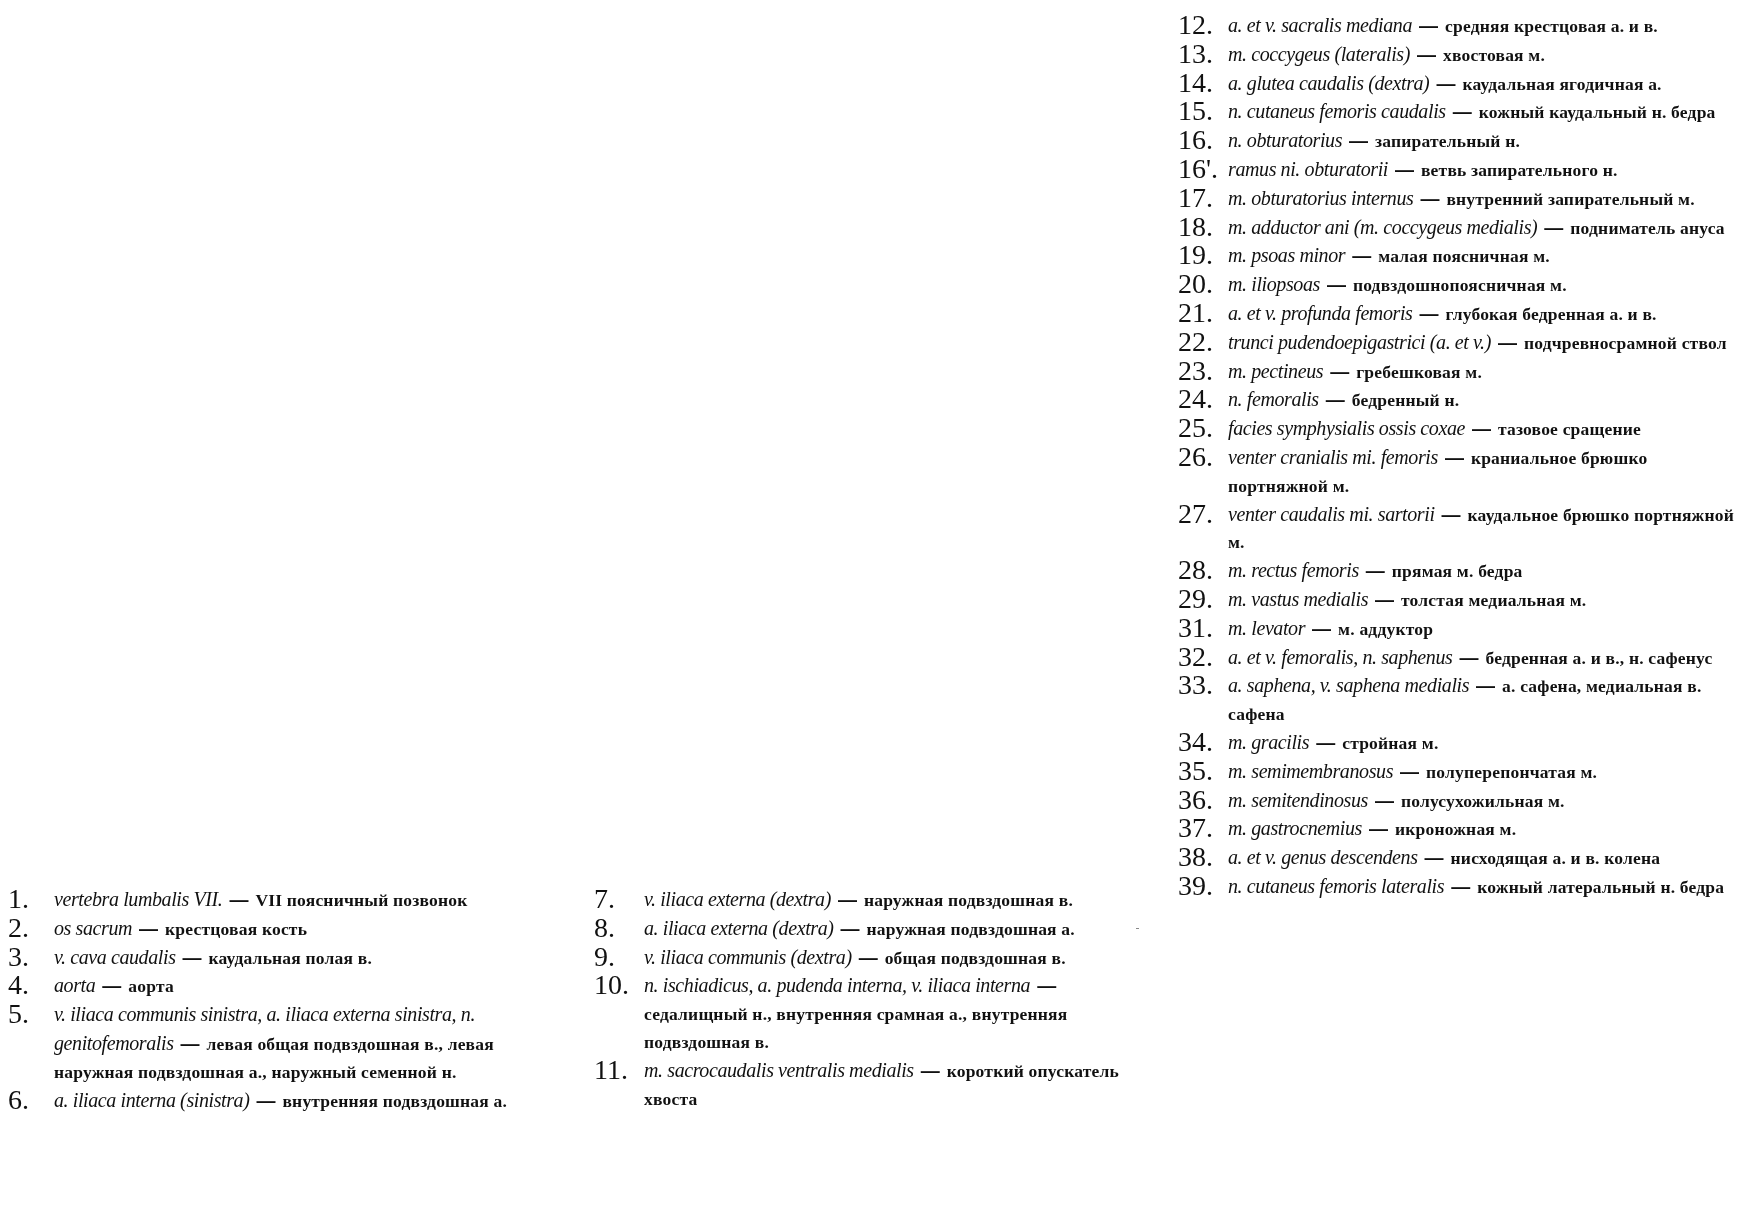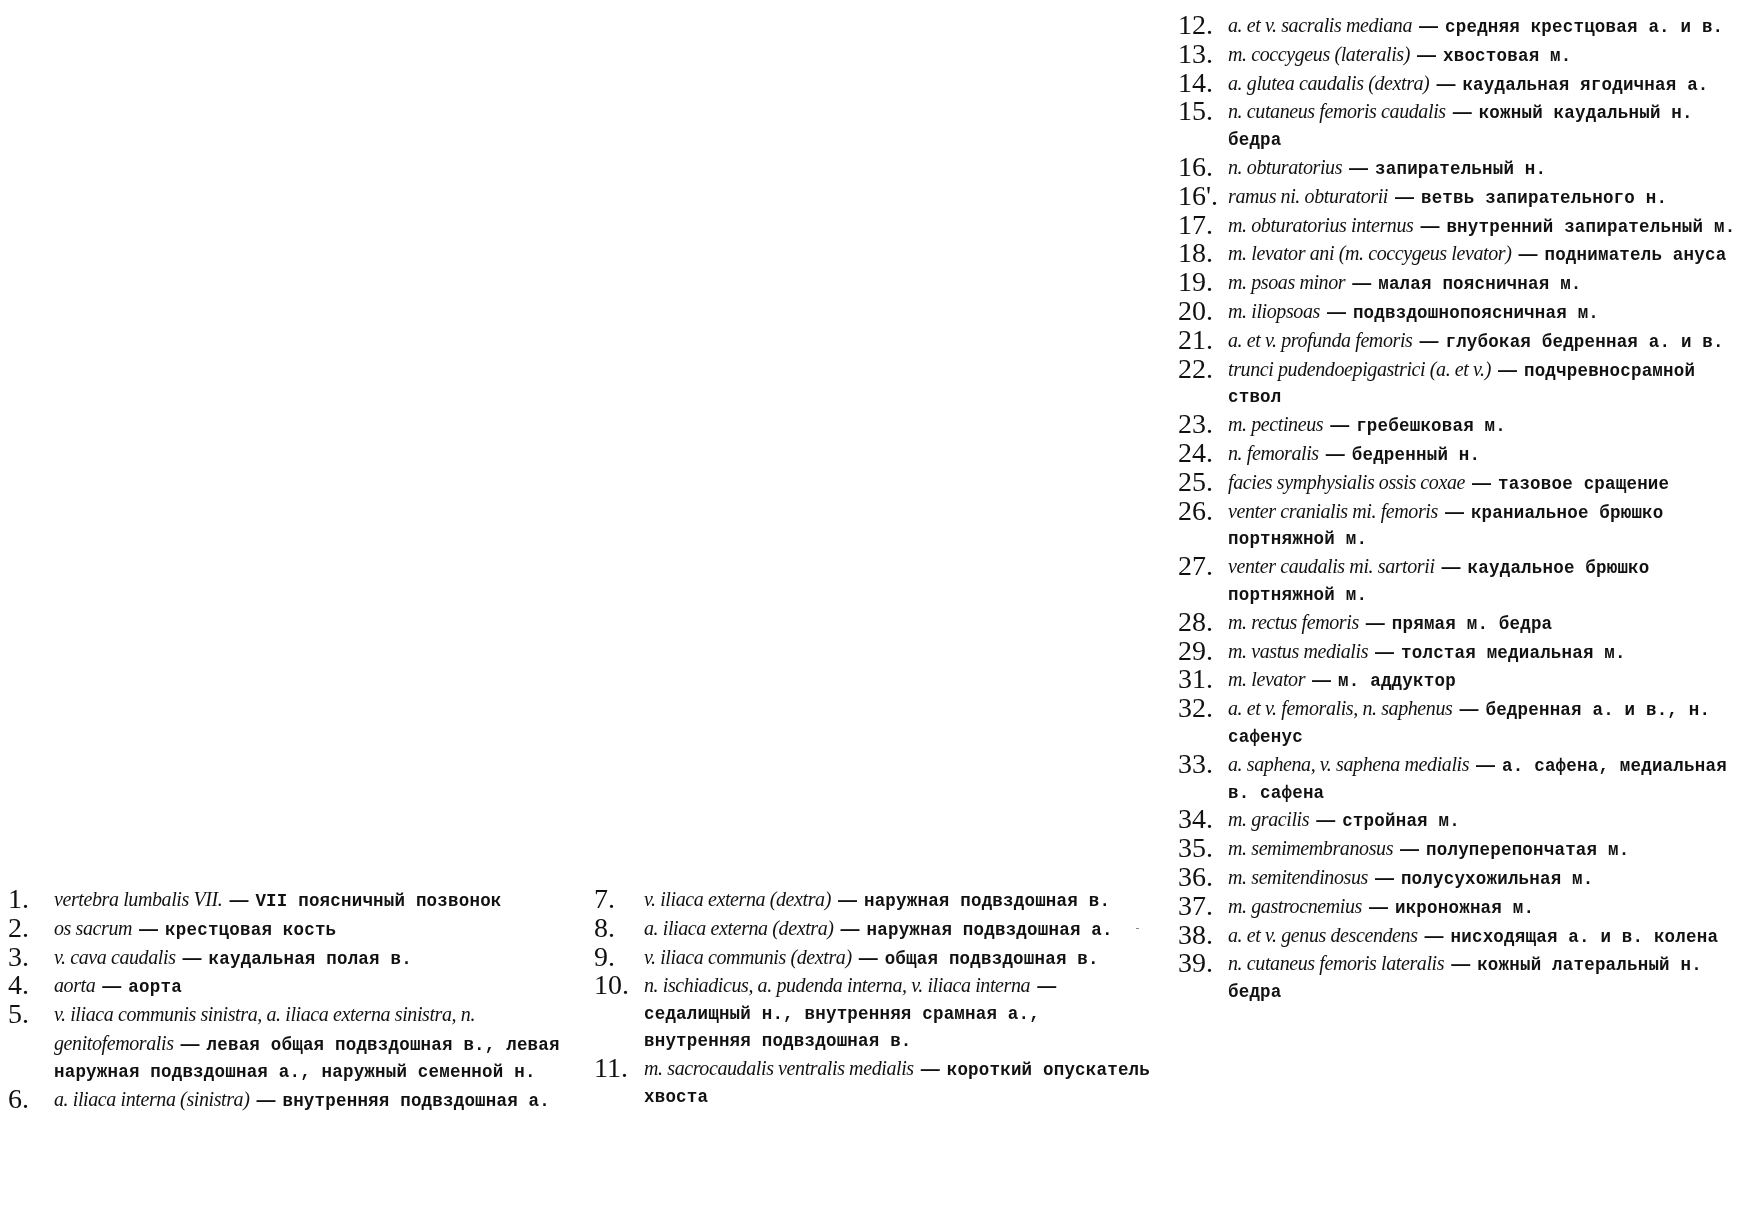--- a/index.html
+++ b/index.html
@@ -25,21 +25,21 @@
       color: #111;
       margin-top: 30px;
     }
     .dash {
       font-family: "Liberation Sans", sans-serif;
       font-weight: bold;
       font-size: 19px;
       padding: 0 3px;
     }
     .rus {
-      font-family: Liberation Mono, monospace;
+      font-family: Liberation Serif, serif;
       font-weight: bold;
       font-size: 17.5px;
       letter-spacing: 0.2px;
       color: #111;
     }
     .stray-dot {
       position: absolute; left: 1136px; top: 928px;
       width: 3px; height: 1px; background: #888;
     }
   </style>
@@ -118,21 +118,21 @@
     <div class="item">
       <span class="num">16'.</span>
       <span class="body"><span class="lat">ramus ni. obturatorii</span> <span class="dash">—</span> <span class="rus">ветвь запирательного н.</span></span>
     </div>
     <div class="item">
       <span class="num">17.</span>
       <span class="body"><span class="lat">m. obturatorius internus</span> <span class="dash">—</span> <span class="rus">внутренний запирательный м.</span></span>
     </div>
     <div class="item">
       <span class="num">18.</span>
-      <span class="body"><span class="lat">m. levator ani (m. coccygeus levator)</span> <span class="dash">—</span> <span class="rus">подниматель ануса</span></span>
+      <span class="body"><span class="lat">m. adductor ani (m. coccygeus medialis)</span> <span class="dash">—</span> <span class="rus">подниматель ануса</span></span>
     </div>
     <div class="item">
       <span class="num">19.</span>
       <span class="body"><span class="lat">m. psoas minor</span> <span class="dash">—</span> <span class="rus">малая поясничная м.</span></span>
     </div>
     <div class="item">
       <span class="num">20.</span>
       <span class="body"><span class="lat">m. iliopsoas</span> <span class="dash">—</span> <span class="rus">подвздошнопоясничная м.</span></span>
     </div>
     <div class="item">

